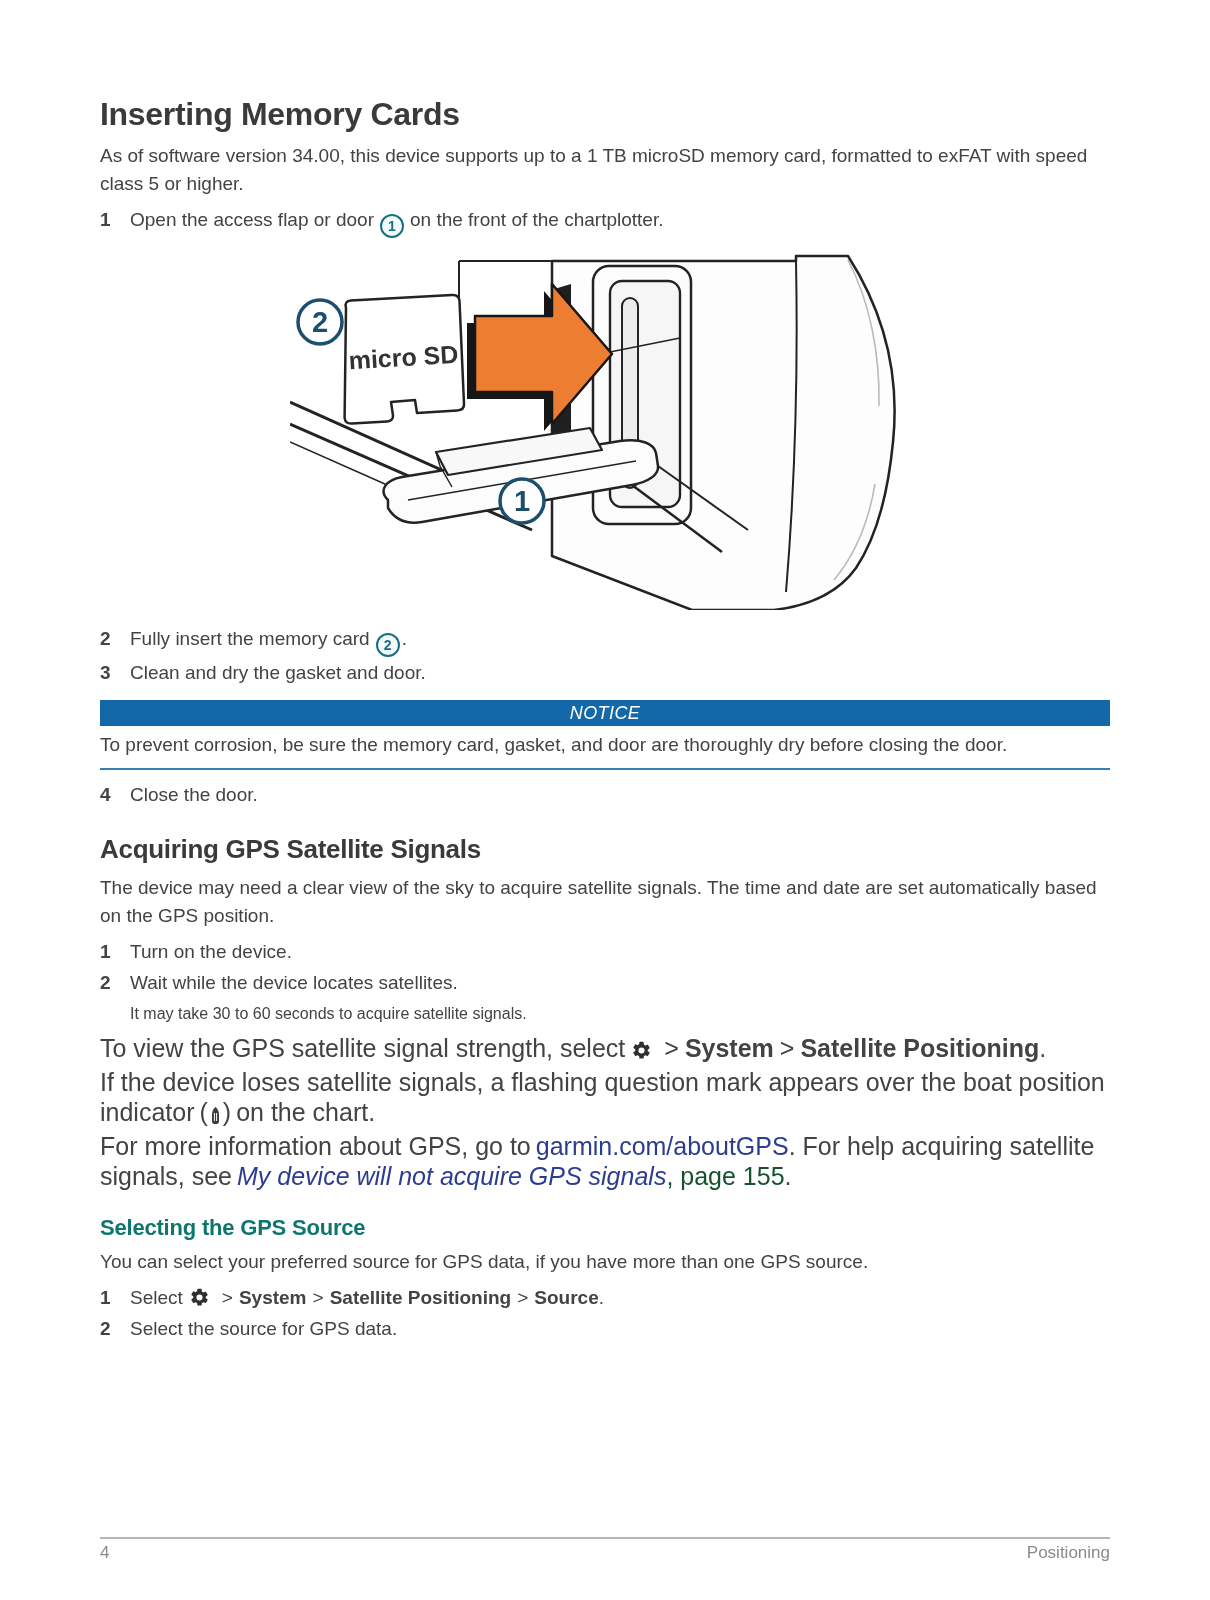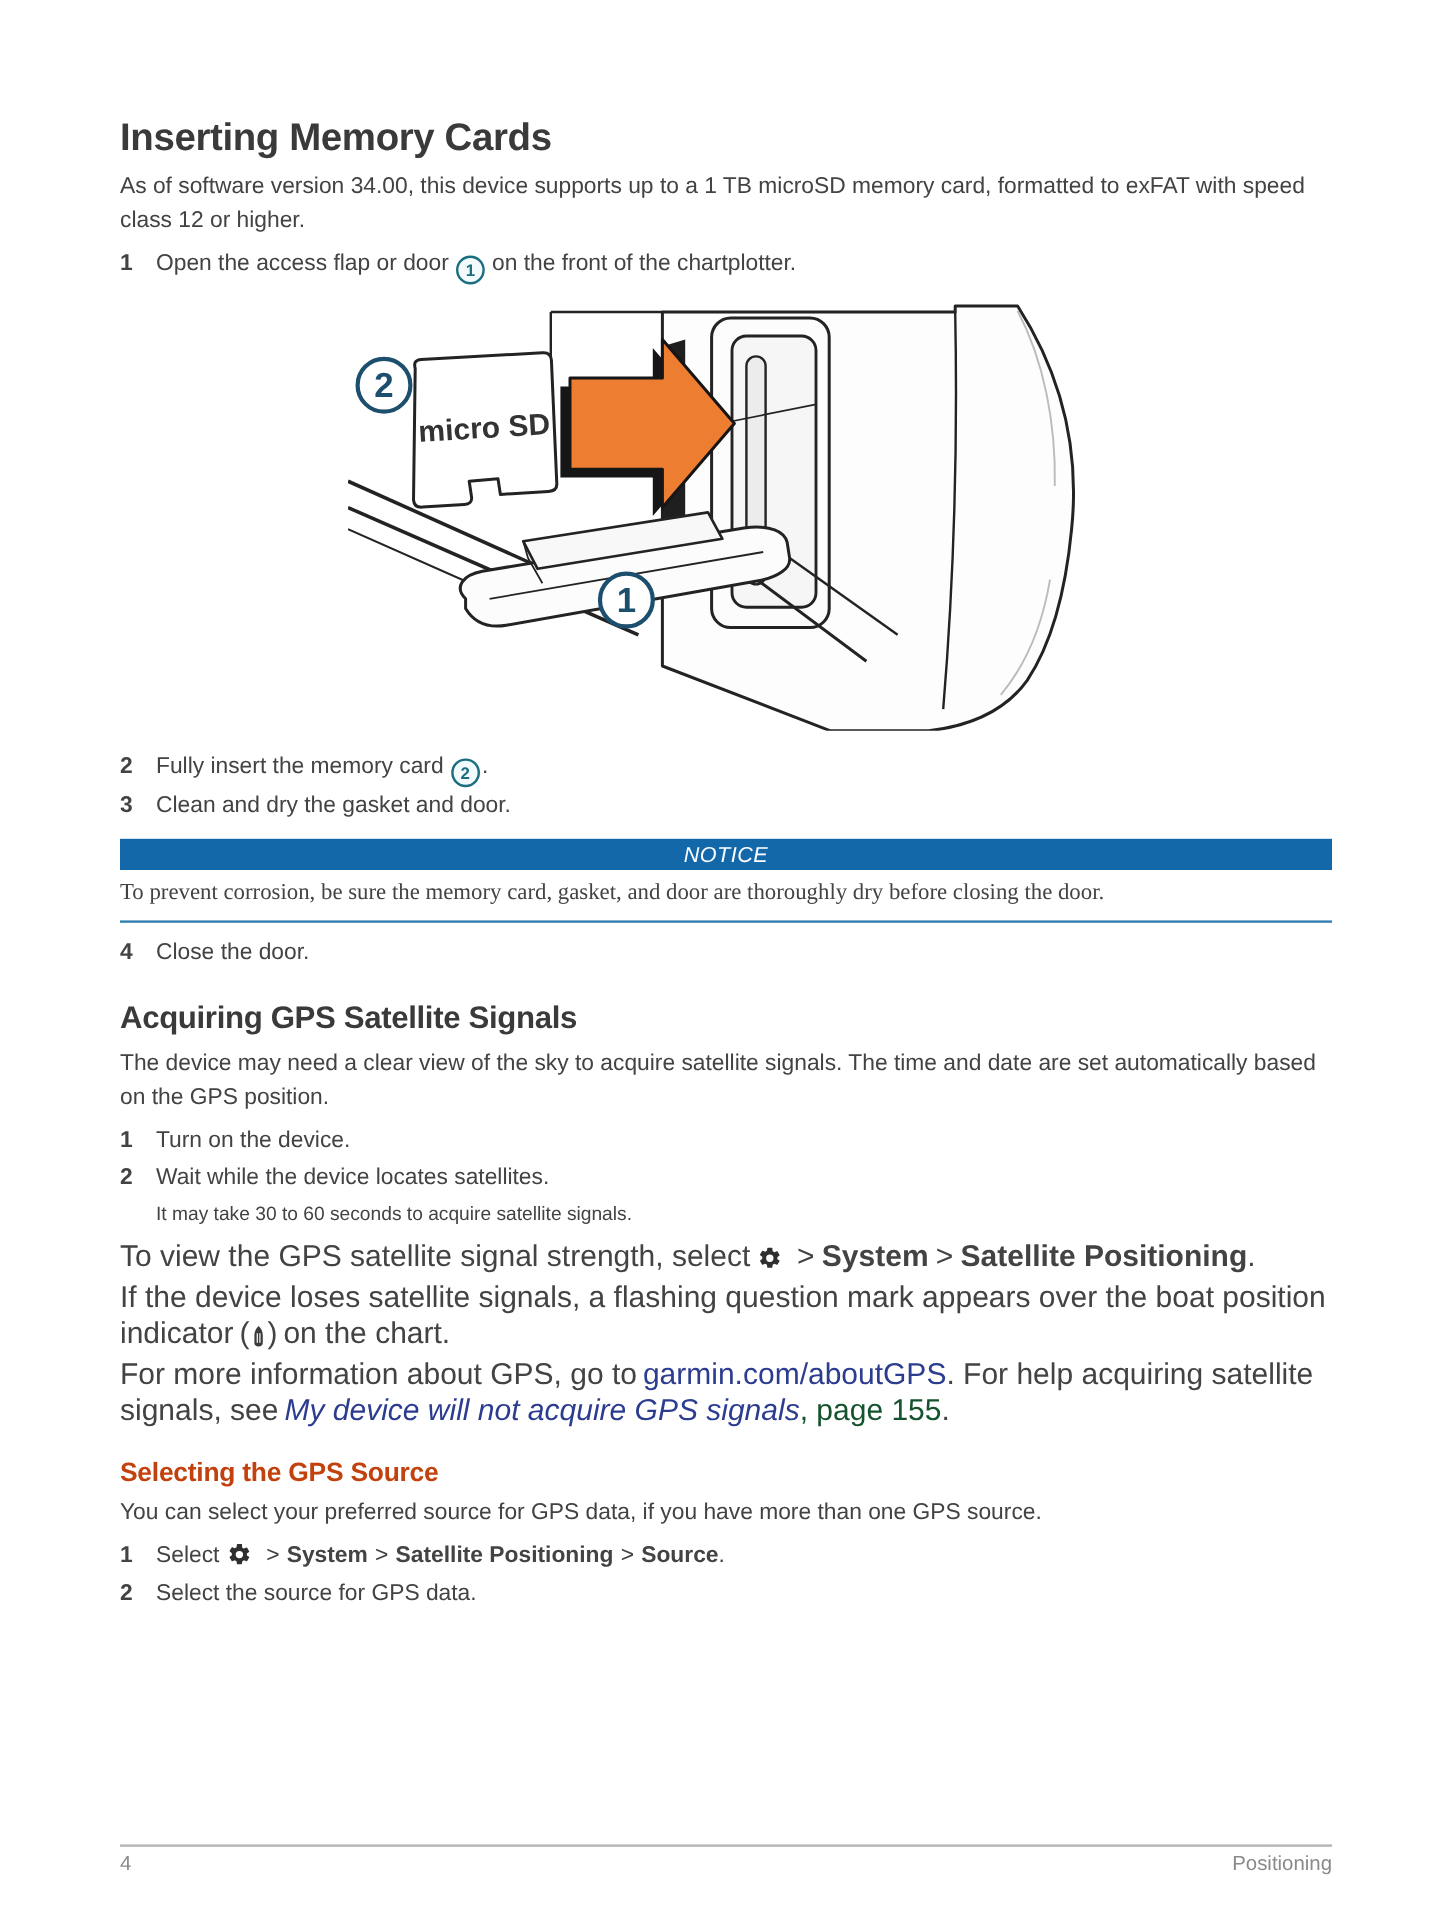--- a/index.html
+++ b/index.html
@@ -4,21 +4,21 @@
 <style>
   html,body{margin:0;padding:0;background:#e9e9e9;}
   .page{
     position:relative;width:1210px;height:1600px;background:#ffffff;
     font-family:"Liberation Sans",sans-serif;color:#434343;overflow:hidden;
     margin:0 auto;
   }
   .content{padding:96px 100px 0 100px;}
   h2.h1{font-size:32px;color:#3a3a3a;margin:0 0 9px 0;letter-spacing:-0.3px;}
   h2.sec{font-size:26px;color:#3a3a3a;margin:24px 0 9px 0;letter-spacing:-0.3px;}
-  h3.sec{font-size:22px;color:#c2410c;margin:24px 0 7px 0;letter-spacing:-0.2px;}
+  h3.sec{font-size:22px;color:#0f766e;margin:24px 0 7px 0;letter-spacing:-0.2px;}
   p.body{font-size:19px;line-height:28px;margin:0 0 7px 0;}
   .step{display:flex;font-size:19px;line-height:30px;margin:1px 0;}
   .step .num{flex:0 0 30px;font-weight:700;}
   .substep{margin-left:30px;font-size:16px;line-height:30px;margin-bottom:3px;}
   .iconline{font-size:25px;line-height:30px;margin:4px 0;}
   .circ{
     display:inline-flex;align-items:center;justify-content:center;
     width:20px;height:20px;border:2px solid #1a6e80;border-radius:50%;
     color:#1a6e80;font-size:14px;font-weight:600;margin:0 6px;vertical-align:-5px;
     background:#f3fafb;
@@ -32,39 +32,39 @@
   .link{color:#2c3c8f;cursor:pointer;}
   .ref{color:#2c3c8f;font-style:italic;cursor:pointer;}
   .refpage{color:#14532d;cursor:pointer;}
   .notice{margin-top:12px;}
   .notice-bar{
     background:#1268a9;color:#ffffff;text-align:center;font-weight:400;
     font-style:italic;font-size:18px;height:26px;line-height:26px;letter-spacing:0.4px;
   }
   .notice-body{
     font-size:19px;line-height:28px;margin:0 0 0 0;
-    padding:5px 0 9px 0;border-bottom:2px solid #3380b5;font-family:Liberation Serif, serif;
+    padding:5px 0 9px 0;border-bottom:2px solid #3380b5;
   }
   .step4{margin-top:10px;}
   figure.fig{margin:16px auto 10px auto;width:630px;padding:0;}
   .footer{
     position:absolute;left:100px;right:100px;top:1537px;
     border-top:2px solid #b5b5b5;padding-top:4px;
     display:flex;justify-content:space-between;
     font-size:17px;color:#8a8a8a;
   }
 </style>
 </head>
 <body>
 
 <div class="page">
   <div class="content">
 
     <h2 class="h1">Inserting Memory Cards</h2>
-    <p class="body">As of software version 34.00, this device supports up to a 1 TB microSD memory card, formatted to exFAT with speed class 12 or higher.</p>
+    <p class="body">As of software version 34.00, this device supports up to a 1 TB microSD memory card, formatted to exFAT with speed class 5 or higher.</p>
 
     <div class="step">
       <span class="num">1</span>
       <span><span>Open the access flap or door</span><span class="circ">1</span><span>on the front of the chartplotter.</span></span>
     </div>
 
     <figure class="fig">
       <svg viewBox="0 0 630 356" width="630" height="356">
 
         <path d="M262 7 L506 7 L506 2 L558 2 C594 58 610 120 603 188 C598 240 586 284 566 314 C548 339 518 352 484 356 L402 356 L262 302 Z" fill="#fdfdfd" stroke="#232323" stroke-width="2.5" stroke-linejoin="round"></path>

